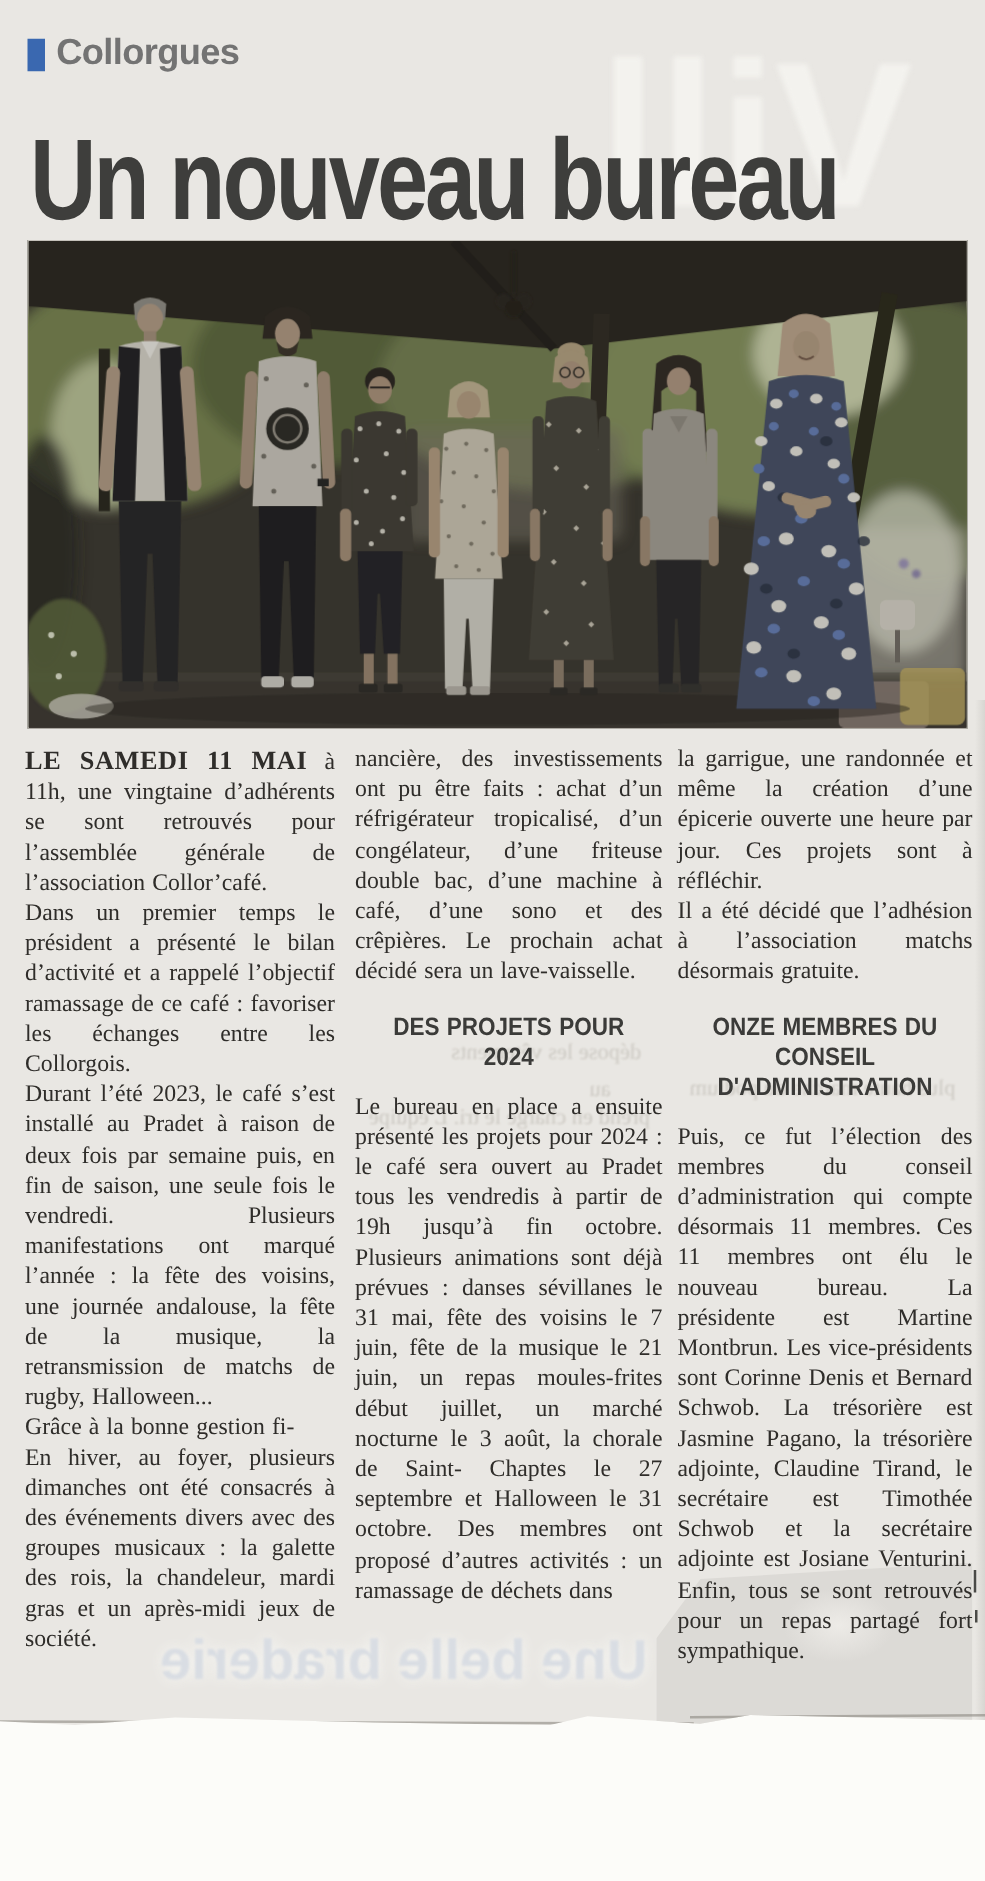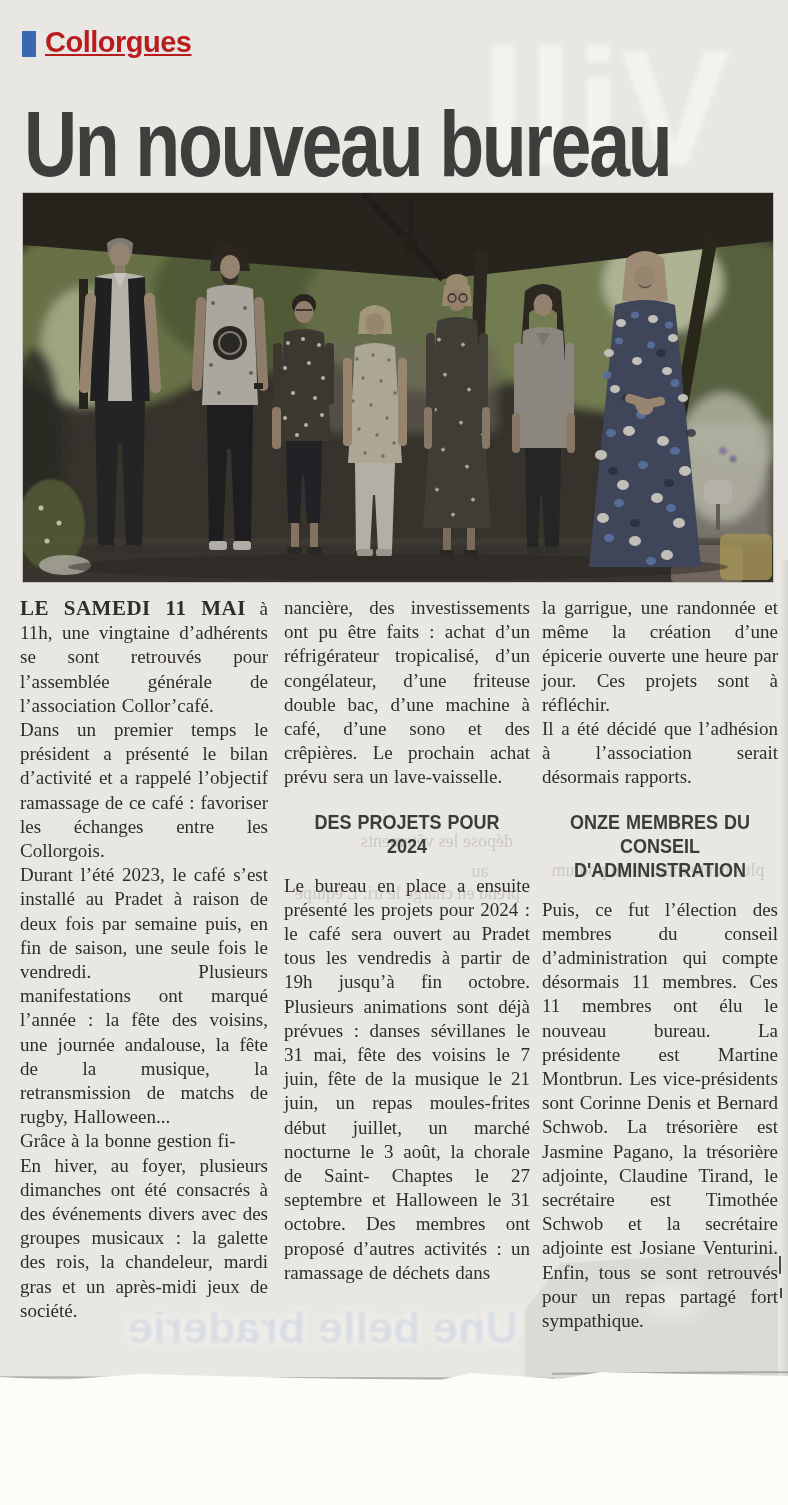--- a/index.html
+++ b/index.html
@@ -18,21 +18,21 @@
     font-family:"Liberation Sans",sans-serif;font-weight:bold;font-size:45px;
     color:#d9dde3;transform:scaleX(-1);filter:blur(1px);text-shadow:0 0 10px #f7f7f4;}
   .ghost-frag{font-size:18px;color:#c9c6bf;transform:scaleX(-1);filter:blur(.7px);opacity:.9;}
   #ghost-f0{left:352px;top:831px;width:170px;text-align:center;}
   #ghost-f1{left:455px;top:861px;width:50px;text-align:center;}
   #ghost-f2{left:285px;top:883px;width:245px;text-align:center;}
   #ghost-f3{left:542px;top:860px;width:232px;text-align:center;}
   
   #section-marker{position:absolute;left:22px;top:31px;width:14px;height:26px;background:#3a68b0;}
   #section-label{position:absolute;left:45px;top:26px;font-family:"Liberation Sans",sans-serif;
-    font-weight:bold;font-size:29px;color:#b91c1c;letter-spacing:-.5px;text-decoration:underline;}
+    font-weight:bold;font-size:29px;color:#737373;letter-spacing:-.5px;}
   #headline{position:absolute;left:24px;top:92px;font-family:"Liberation Sans",sans-serif;
     font-weight:bold;font-size:92px;color:#3e3e3c;letter-spacing:-3px;white-space:nowrap;
     transform:scaleX(.8);transform-origin:left top;}
   
   #photo{position:absolute;left:22px;top:192px;width:750px;height:389px;
     border:1px solid #c4c1ba;box-sizing:content-box;background:#2f2b23;}
   #photo svg{display:block;filter:saturate(.82) contrast(.92) brightness(.99) blur(.4px);}
   
   .col{position:absolute;top:596px;color:#2f2d2a;font-size:19px;line-height:24.2px;
     text-align:justify;word-spacing:1px;}
@@ -335,26 +335,26 @@
         <span class="lead">LE SAMEDI 11 MAI</span>
         <span>à 11h, une vingtaine d’adhérents se sont retrouvés pour l’assemblée générale de l’association Collor’café.</span>
       </p>
       <p>Dans un premier temps le président a présenté le bilan d’activité et a rappelé l’objectif ramassage de ce café : favoriser les échanges entre les Collorgois.</p>
       <p>Durant l’été 2023, le café s’est installé au Pradet à raison de deux fois par semaine puis, en fin de saison, une seule fois le vendredi. Plusieurs manifestations ont marqué l’année : la fête des voisins, une journée andalouse, la fête de la musique, la retransmission de matchs de rugby, Halloween...</p>
       <p>Grâce à la bonne gestion fi-</p>
       <p>En hiver, au foyer, plusieurs dimanches ont été consacrés à des événements divers avec des groupes musicaux : la galette des rois, la chandeleur, mardi gras et un après-midi jeux de société.</p>
     </div>
 
     <div id="col2" class="col">
-      <p>nancière, des investissements ont pu être faits : achat d’un réfrigérateur tropicalisé, d’un congélateur, d’une friteuse double bac, d’une machine à café, d’une sono et des crêpières. Le prochain achat prévu sera un lave-vaisselle.</p>
+      <p>nancière, des investissements ont pu être faits : achat d’un réfrigérateur tropicalisé, d’un congélateur, d’une friteuse double bac, d’une machine à café, d’une sono et des crêpières. Le prochain achat décidé sera un lave-vaisselle.</p>
       <h3 class="subhead">DES PROJETS POUR 2024</h3>
       <p>Le bureau en place a ensuite présenté les projets pour 2024 : le café sera ouvert au Pradet tous les vendredis à partir de 19h jusqu’à fin octobre. Plusieurs animations sont déjà prévues : danses sévillanes le 31 mai, fête des voisins le 7 juin, fête de la musique le 21 juin, un repas moules-frites début juillet, un marché nocturne le 3 août, la chorale de Saint- Chaptes le 27 septembre et Halloween le 31 octobre. Des membres ont proposé d’autres activités : un ramassage de déchets dans</p>
     </div>
 
     <div id="col3" class="col">
       <p>la garrigue, une randonnée et même la création d’une épicerie ouverte une heure par jour. Ces projets sont à réfléchir.</p>
-      <p>Il a été décidé que l’adhésion à l’association serait désormais rapports.</p>
+      <p>Il a été décidé que l’adhésion à l’association matchs désormais gratuite.</p>
       <h3 class="subhead">ONZE MEMBRES DU CONSEIL D'ADMINISTRATION</h3>
       <p>Puis, ce fut l’élection des membres du conseil d’administration qui compte désormais 11 membres. Ces 11 membres ont élu le nouveau bureau. La présidente est Martine Montbrun. Les vice-présidents sont Corinne Denis et Bernard Schwob. La trésorière est Jasmine Pagano, la trésorière adjointe, Claudine Tirand, le secrétaire est Timothée Schwob et la secrétaire adjointe est Josiane Venturini. Enfin, tous se sont retrouvés pour un repas partagé fort sympathique.</p>
     </div>
 
   </div>
 </div>
 
 </body></html>

